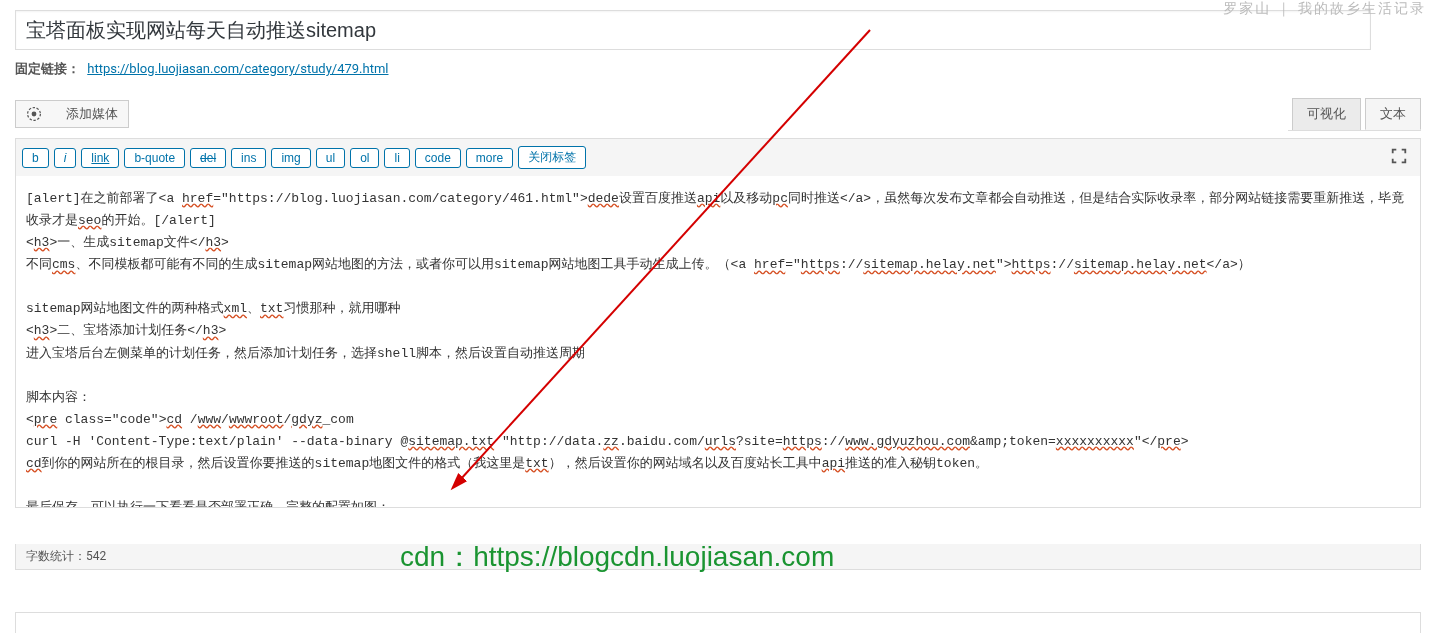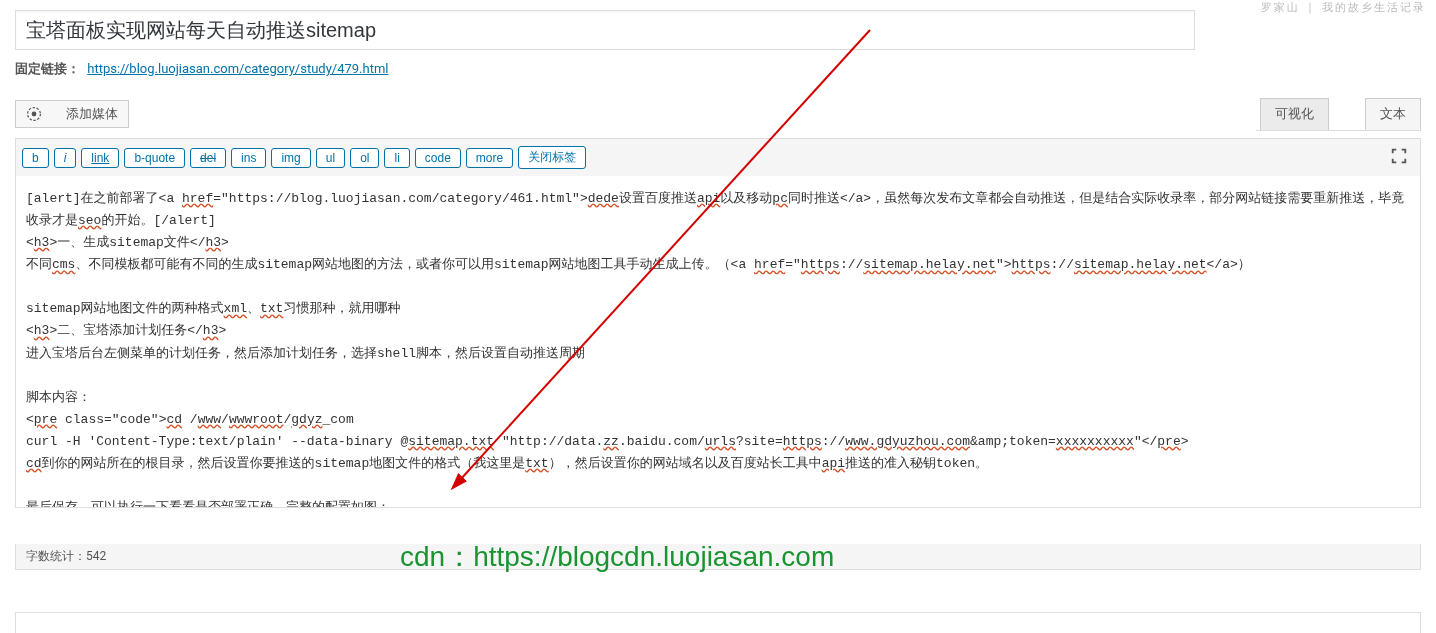--- a/index.html
+++ b/index.html
@@ -11,27 +11,27 @@
     position: relative;
     width: 1436px;
     height: 633px;
     overflow: hidden;
   }
   .watermark {
     position: absolute;
     right: 10px;
     top: 0;
     color: #bbb;
-    font-size: 11px;
+    font-size: 14px;
     letter-spacing: 2px;
     z-index: 10;
   }
   .container { padding: 0 15px; position: relative; }
   .title-input {
-    width: 1180px;
+    width: 1356px;
     height: 40px;
     font-size: 20px;
     padding: 3px 10px;
     border: 1px solid #ddd;
     box-shadow: inset 0 1px 2px rgba(0,0,0,.05);
     margin-top: 10px;
     background: #fff;
     color: #32373c;
   }
   .permalink-row {
@@ -56,21 +56,20 @@
     padding: 4px 10px;
     font-size: 13px;
     color: #555;
     cursor: pointer;
   }
   .add-media-btn svg { width: 16px; height: 16px; }
   .editor-tabs {
     display: flex;
     border-bottom: 1px solid #ddd;
     margin-bottom: -1px;
-    gap: 32px;
   }
   .editor-tab {
     padding: 6px 14px;
     border: 1px solid #ccc;
     border-bottom: none;
     background: #ebebeb;
     font-size: 13px;
     color: #555;
     cursor: pointer;
     margin-left: 4px;

